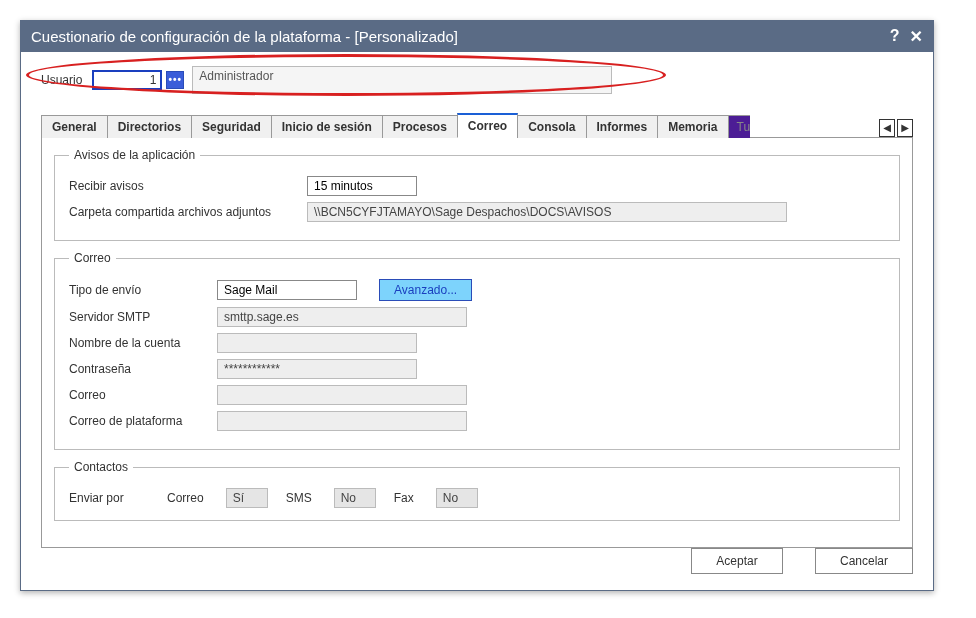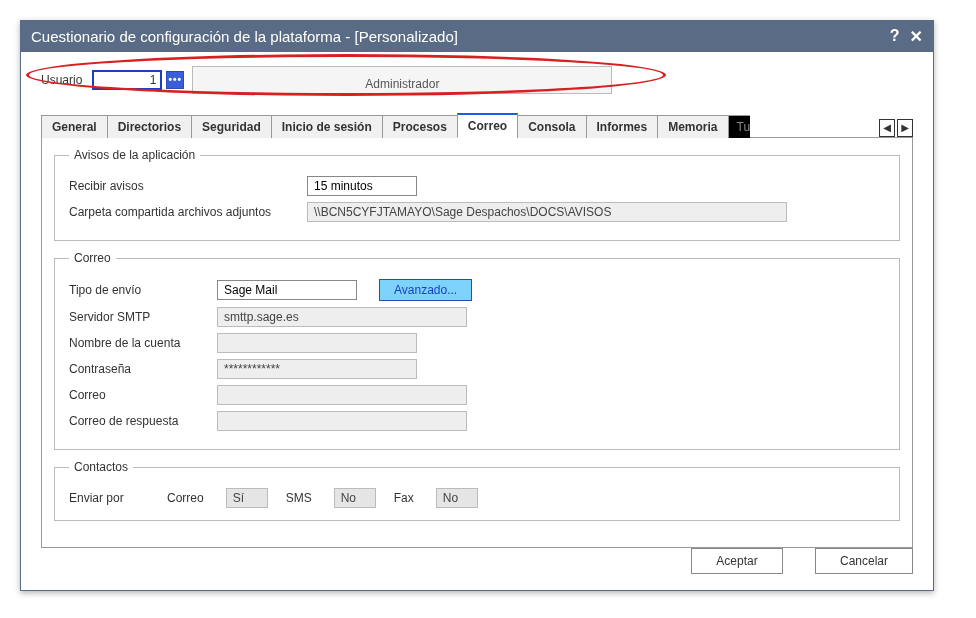--- a/index.html
+++ b/index.html
@@ -67,25 +67,24 @@
     margin-left: -2px;
     cursor: pointer;
     line-height: 1;
     letter-spacing: 1px;
     font-weight: bold;
   }
   .user-name {
     flex: 0 0 420px;
     border: 1px solid #bbb;
     background: #f5f5f5;
-    padding: 10px 6px;
+    padding: 2px 6px;
     height: 28px;
     color: #555;
     margin-left: 2px;
-    text-align: center;
   }
   .red-oval {
     position: absolute;
     left: -15px;
     top: -12px;
     width: 640px;
     height: 42px;
     border: 3px solid #d82020;
     border-radius: 50%;
     pointer-events: none;
@@ -133,21 +132,21 @@
     align-items: center;
     justify-content: center;
     font-size: 10px;
     cursor: pointer;
     line-height: 1;
   }
   .tab-partial {
     border: 1px solid #999;
     border-bottom: none;
     border-right: none;
-    background: #000000;
+    background: #4c1d95;
     padding: 4px 4px 4px 8px;
     font-size: 12px;
     color: #888;
     position: relative;
     top: 1px;
     margin-right: -1px;
     width: 22px;
     overflow: hidden;
   }
   .tab-content {
@@ -312,21 +311,21 @@
           </div>
           <div class="form-row narrow">
             <span class="label">Contraseña</span>
             <input class="readonly w-mid2" readonly="" value="************" style="">
           </div>
           <div class="form-row narrow">
             <span class="label">Correo</span>
             <input class="readonly w-mid3" readonly="" value="" style="">
           </div>
           <div class="form-row narrow">
-            <span class="label">Correo de respuesta</span>
+            <span class="label">Correo de plataforma</span>
             <input class="readonly w-mid3" readonly="" value="" style="">
           </div>
         </fieldset>
 
         <fieldset>
           <legend>Contactos</legend>
           <div class="contacts-row">
             <span class="clabel">Enviar por</span>
             <span class="sublabel">Correo</span>
             <div class="small-ro">Sí</div>

